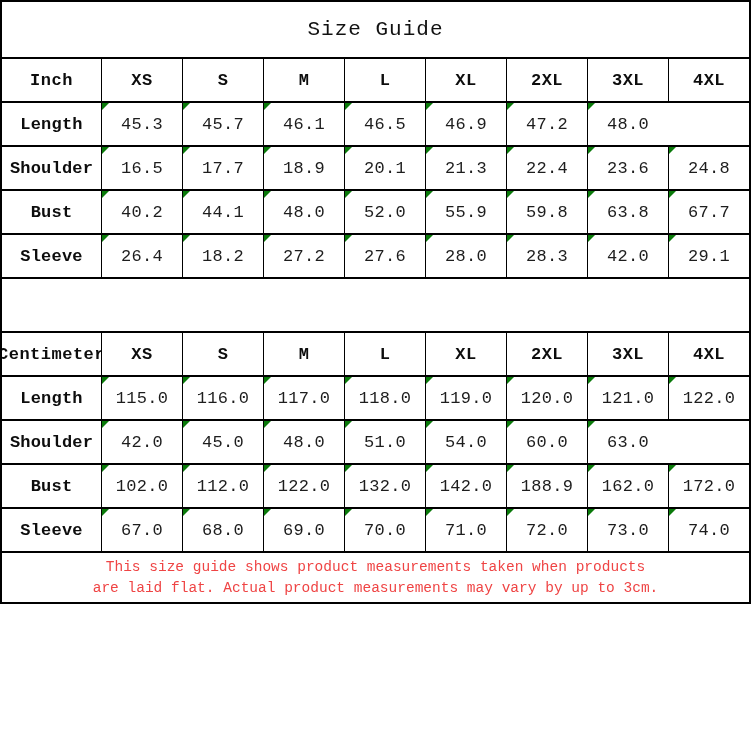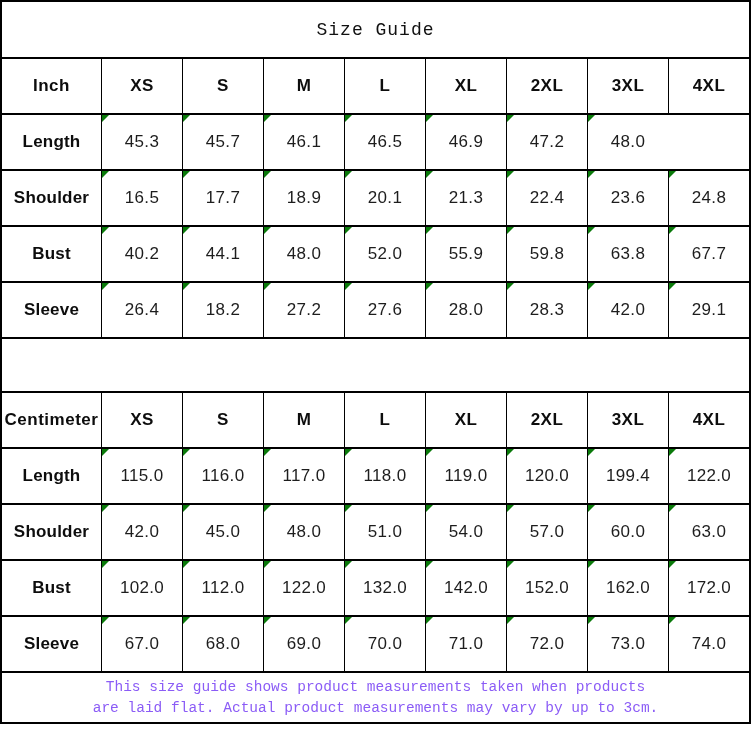--- a/index.html
+++ b/index.html
@@ -6,29 +6,30 @@
   html,body { background:#ffffff; }
   body { width:751px; font-family:"Liberation Sans", sans-serif; color:#000; }
 
   .sheet { width:751px; height:730px; background:#fff; }
   .frame { width:751px; border:2px solid var(--line, #000); background:#fff; }
 
   .title-row {
     height:55px;
     display:flex; align-items:center; justify-content:center;
     font-family:"Liberation Mono", "DejaVu Sans Mono", monospace;
-    font-size:18px; letter-spacing:1px; color:#111;
+    font-size:21px; letter-spacing:1px; color:#111;
   }
 
   .grid-table { width:100%; }
   .row {
     display:grid;
     grid-template-columns:99px repeat(8, 1fr);
-    height:56px;
+    height:44px;
     border-top:2px solid var(--line, #000);
+    font-family:Liberation Mono, monospace;
   }
   .cell {
     position:relative;
     display:flex; align-items:center; justify-content:center;
     border-left:1px solid var(--line, #000);
     overflow:hidden;
   }
   .cell:first-child { border-left:none; }
 
   .head-cell, .label-cell { font-weight:bold; font-size:17px; color:#0d0d0d; }
@@ -43,21 +44,21 @@
   }
 
   .gap-row { height:54px; border-top:2px solid var(--line, #000); background:#fff; }
   .cm-table .row.header-row { border-top:2px solid var(--line, #000); }
 
   .footer-row {
     height:51px;
     border-top:2px solid var(--line, #000);
     display:flex; flex-direction:column; align-items:center; justify-content:center;
     font-family:"Liberation Mono", "DejaVu Sans Mono", monospace;
-    font-size:14.5px; line-height:21px; color:#8b5cf6;
+    font-size:14.5px; line-height:21px; color:#ef4444;
     text-align:center; white-space:nowrap;
   }
 </style>
 </head>
 <body>
 
 <div class="sheet">
   <div class="frame">
 
     <div class="title-row">Size Guide</div>
@@ -293,21 +294,21 @@
           <div class="cell num-cell">
             <span class="corner-marker"></span>
             <span>119.0</span>
           </div>
           <div class="cell num-cell">
             <span class="corner-marker"></span>
             <span>120.0</span>
           </div>
           <div class="cell num-cell">
             <span class="corner-marker"></span>
-            <span>199.4</span>
+            <span>121.0</span>
           </div>
           <div class="cell num-cell">
             <span class="corner-marker"></span>
             <span>122.0</span>
           </div>
         </div>
         <div class="row">
           <div class="cell label-cell">
             <span>Shoulder</span>
           </div>
@@ -326,24 +327,20 @@
           <div class="cell num-cell">
             <span class="corner-marker"></span>
             <span>51.0</span>
           </div>
           <div class="cell num-cell">
             <span class="corner-marker"></span>
             <span>54.0</span>
           </div>
           <div class="cell num-cell">
             <span class="corner-marker"></span>
-            <span>57.0</span>
-          </div>
-          <div class="cell num-cell">
-            <span class="corner-marker"></span>
             <span>60.0</span>
           </div>
           <div class="cell num-cell">
             <span class="corner-marker"></span>
             <span>63.0</span>
           </div>
         </div>
         <div class="row">
           <div class="cell label-cell">
             <span>Bust</span>
@@ -363,21 +360,21 @@
           <div class="cell num-cell">
             <span class="corner-marker"></span>
             <span>132.0</span>
           </div>
           <div class="cell num-cell">
             <span class="corner-marker"></span>
             <span>142.0</span>
           </div>
           <div class="cell num-cell">
             <span class="corner-marker"></span>
-            <span>152.0</span>
+            <span>188.9</span>
           </div>
           <div class="cell num-cell">
             <span class="corner-marker"></span>
             <span>162.0</span>
           </div>
           <div class="cell num-cell">
             <span class="corner-marker"></span>
             <span>172.0</span>
           </div>
         </div>

